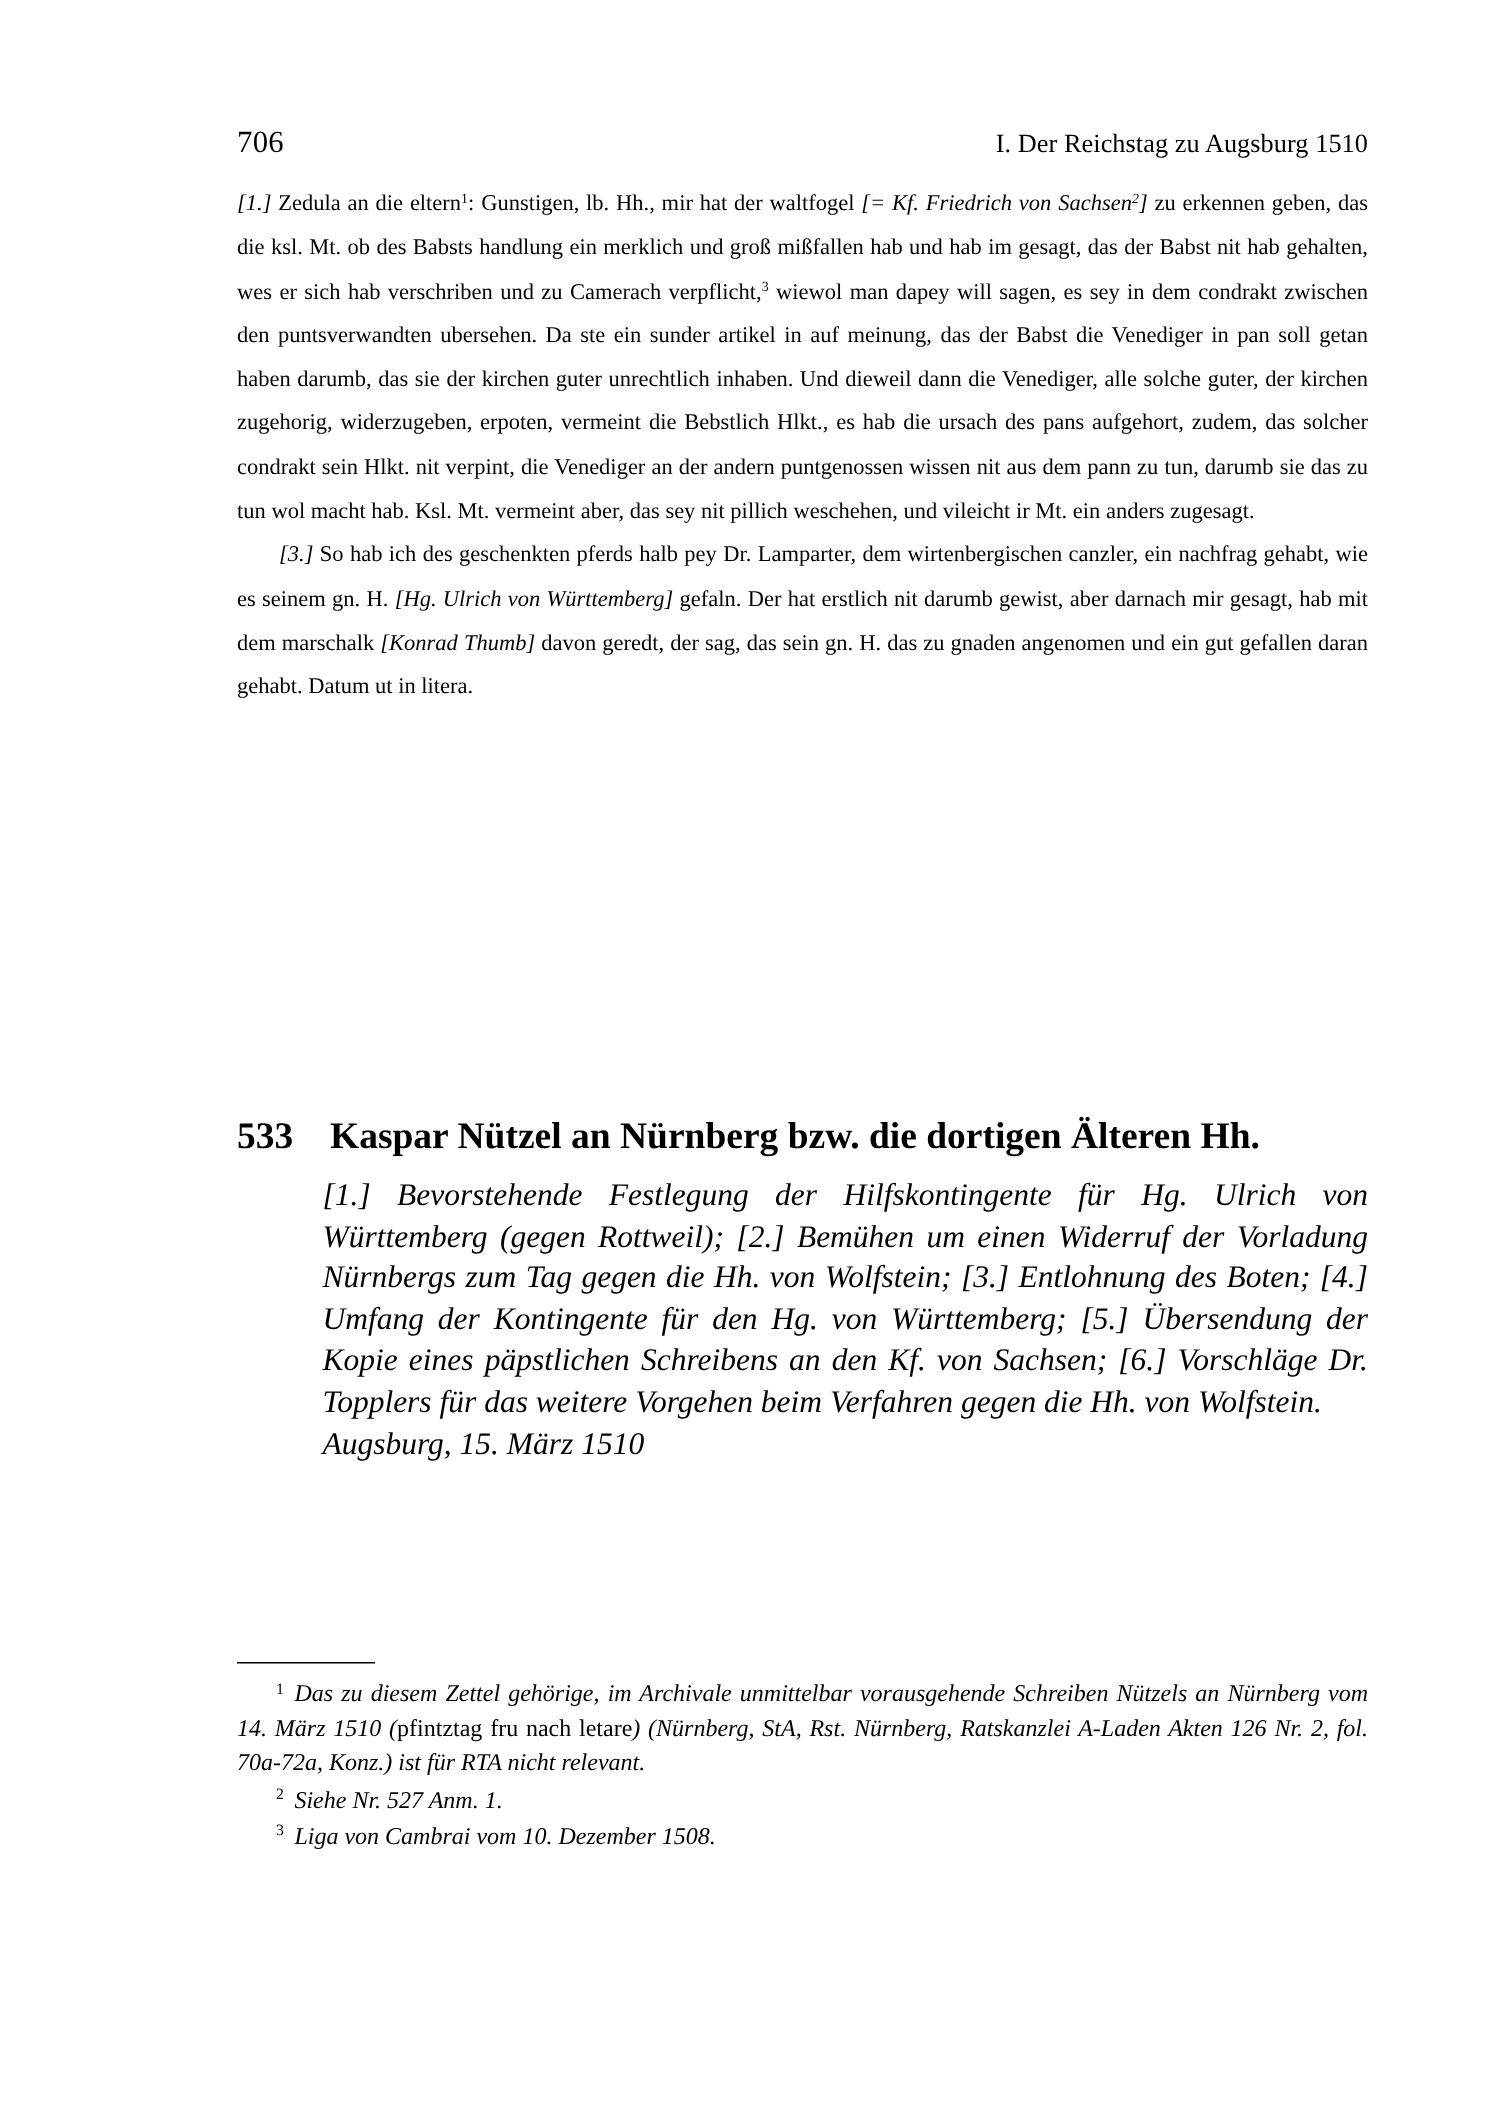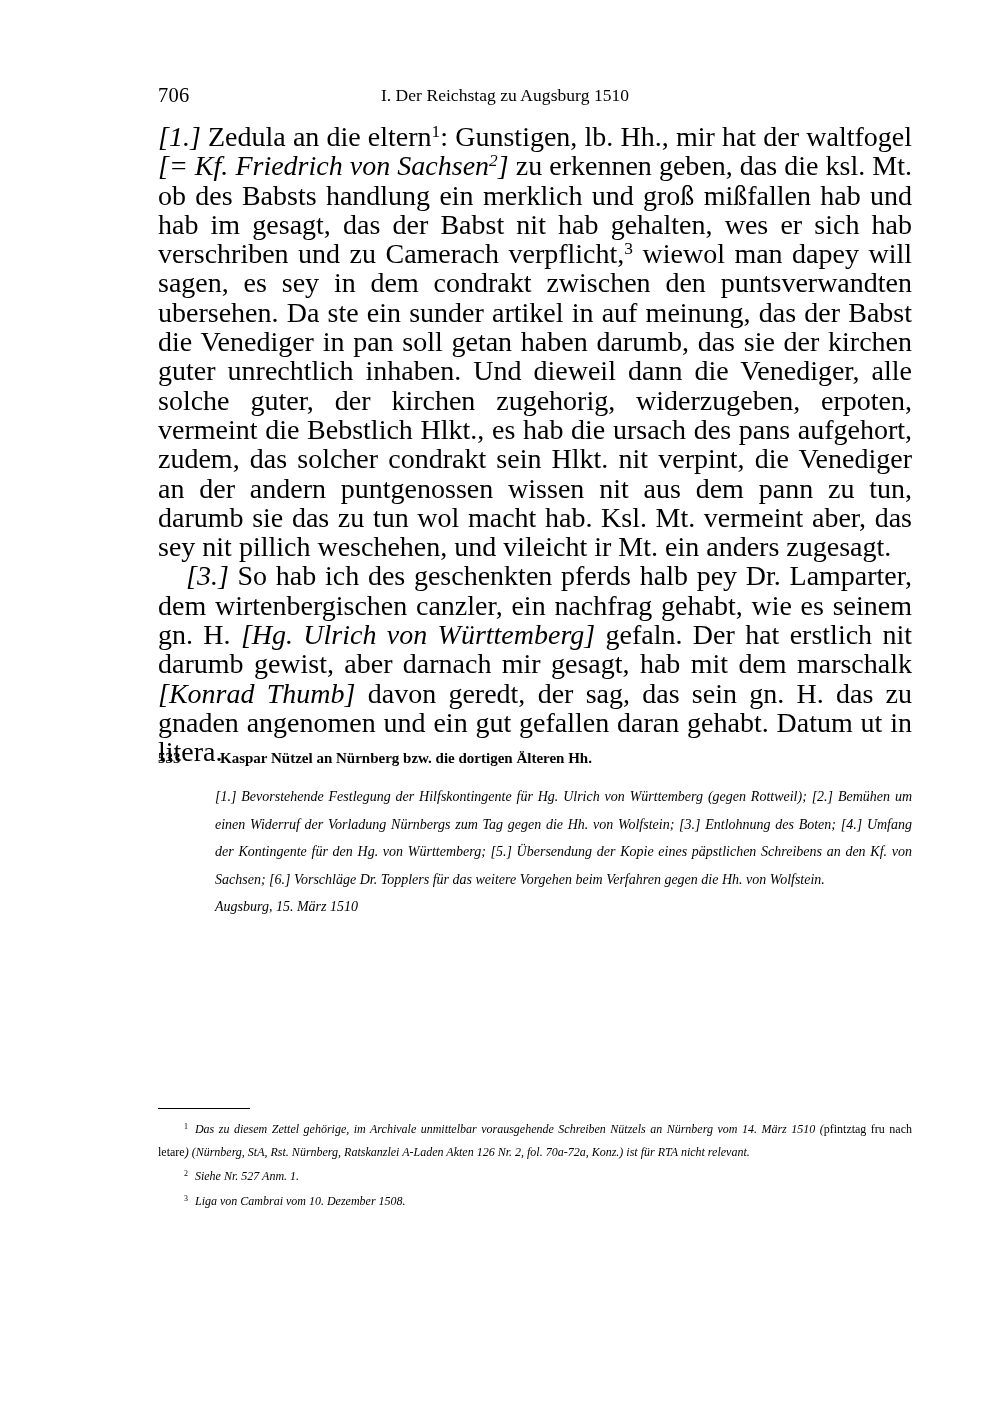--- a/index.html
+++ b/index.html
@@ -38,38 +38,38 @@
     top: 0;
     font-size: 20.5px;
     line-height: 26px;
     letter-spacing: 0.2px;
   }
   .runhead .title {
     position: absolute;
     left: 0;
     top: 1px;
     width: 754px;
-    text-align: center;
+    text-align: right;
     font-size: 17.5px;
     line-height: 25px;
     letter-spacing: 0.05px;
     text-indent: -60px;
   }
 
   
   .body-col {
     position: absolute;
     left: 158px;
     top: 118px;
     width: 754px;
   }
 
   p.para {
     margin: 0;
-    font-size: 28px;
+    font-size: 15px;
     line-height: 29.3px;
     text-align: justify;
     text-justify: inter-word;
     hyphens: manual;
     -webkit-hyphens: manual;
   }
   p.para.indent {
     text-indent: 28px;
   }
   p.para .it { font-style: italic; }
@@ -81,35 +81,35 @@
 
   
   .entry {
     position: absolute;
     left: 158px;
     top: 740px;
     width: 754px;
   }
   .entry-head {
     font-weight: bold;
-    font-size: 15px;
+    font-size: 25px;
     line-height: 28px;
     white-space: nowrap;
   }
   .entry-head .num {
     display: inline-block;
     width: 62px;
   }
 
   .regest {
     margin-top: 11px;
     margin-left: 57px;
     width: 697px;
     font-style: italic;
-    font-size: 14px;
+    font-size: 21px;
     line-height: 27.6px;
     text-align: justify;
     hyphens: manual;
     -webkit-hyphens: manual;
   }
   .regest p { margin: 0; }
   .regest p + p { }
 
   
   .footnotes {
@@ -120,21 +120,21 @@
   }
   .fn-rule {
     width: 92px;
     height: 0;
     border-top: 1.3px solid #000;
     margin: 0 0 9px 0;
   }
   .fn {
     margin: 0;
     font-style: italic;
-    font-size: 12px;
+    font-size: 16px;
     line-height: 23.2px;
     text-align: justify;
     text-indent: 26px;
     hyphens: manual;
     -webkit-hyphens: manual;
   }
   .fn + .fn { margin-top: 1px; }
   .fn .marker {
     font-style: normal;
     font-size: 0.66em;

